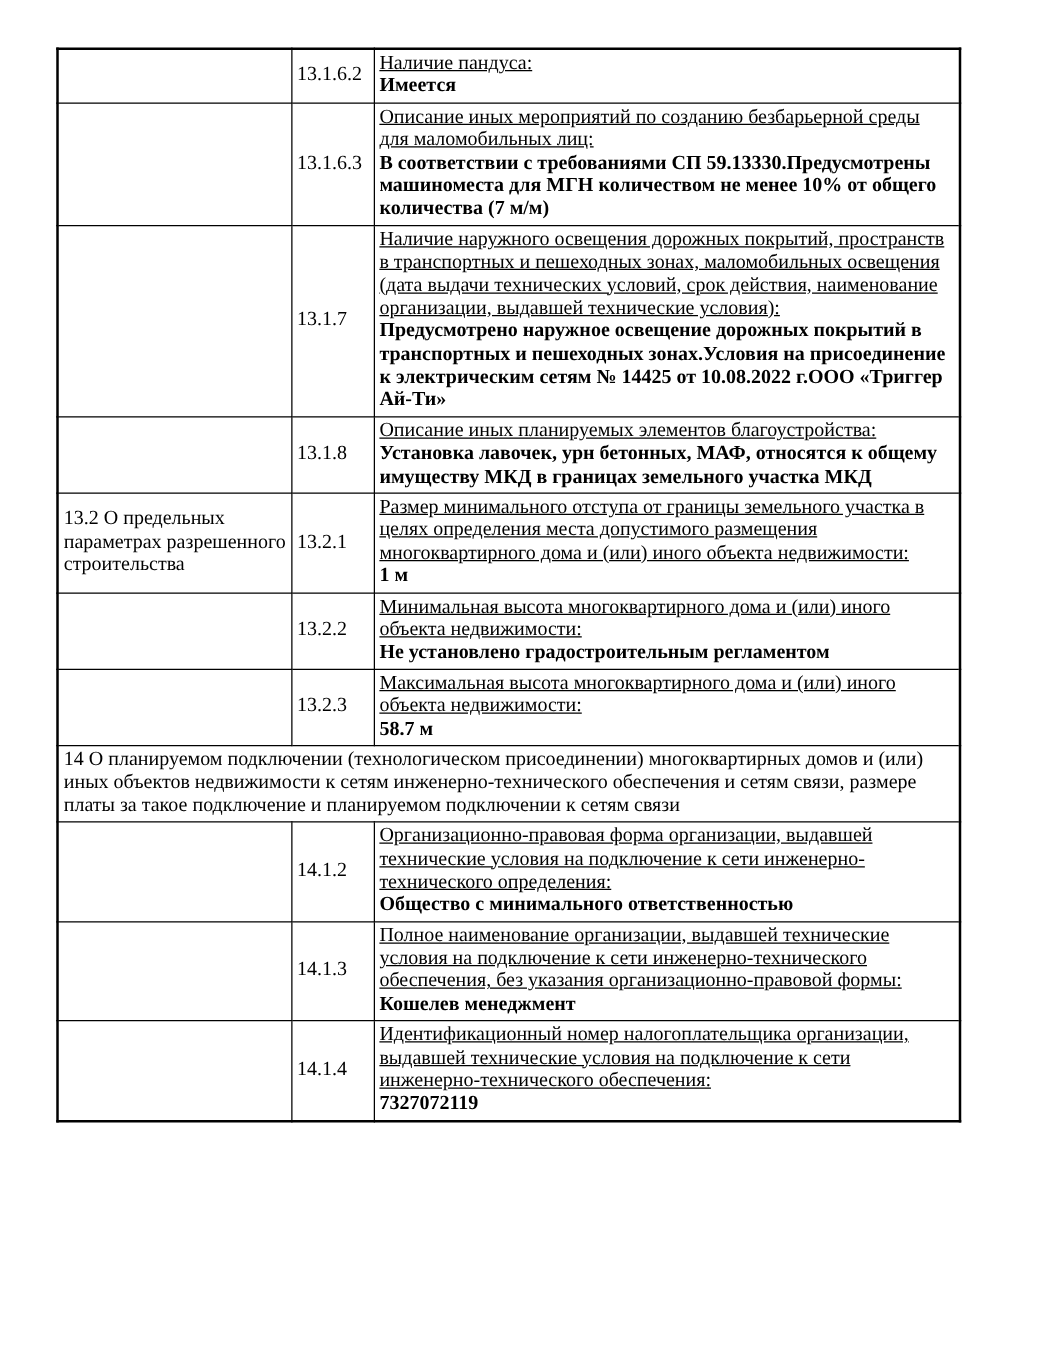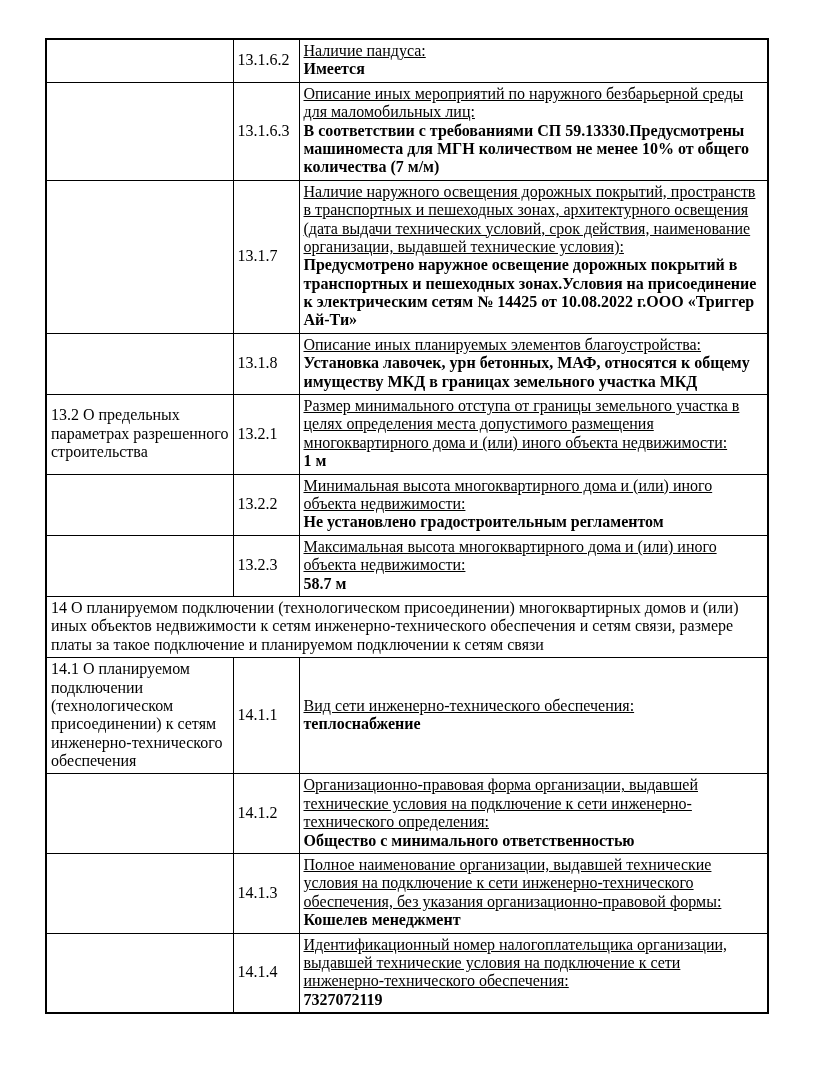--- a/index.html
+++ b/index.html
@@ -70,29 +70,29 @@
           <td class="num">13.1.6.2</td>
           <td class="content">
             <div class="field-label">Наличие пандуса:</div>
             <div class="field-value">Имеется</div>
           </td>
         </tr>
         <tr>
           <td class="sec"></td>
           <td class="num">13.1.6.3</td>
           <td class="content">
-            <div class="field-label">Описание иных мероприятий по наружного безбарьерной среды для маломобильных лиц:</div>
+            <div class="field-label">Описание иных мероприятий по созданию безбарьерной среды для маломобильных лиц:</div>
             <div class="field-value">В соответствии с требованиями СП 59.13330.Предусмотрены машиноместа для МГН количеством не менее 10% от общего количества (7 м/м)</div>
           </td>
         </tr>
         <tr>
           <td class="sec"></td>
           <td class="num">13.1.7</td>
           <td class="content">
-            <div class="field-label">Наличие наружного освещения дорожных покрытий, пространств в транспортных и пешеходных зонах, архитектурного освещения (дата выдачи технических условий, срок действия, наименование организации, выдавшей технические условия):</div>
+            <div class="field-label">Наличие наружного освещения дорожных покрытий, пространств в транспортных и пешеходных зонах, маломобильных освещения (дата выдачи технических условий, срок действия, наименование организации, выдавшей технические условия):</div>
             <div class="field-value">Предусмотрено наружное освещение дорожных покрытий в транспортных и пешеходных зонах.Условия на присоединение к электрическим сетям № 14425 от 10.08.2022 г.ООО «Триггер Ай-Ти»</div>
           </td>
         </tr>
         <tr>
           <td class="sec"></td>
           <td class="num">13.1.8</td>
           <td class="content">
             <div class="field-label">Описание иных планируемых элементов благоустройства:</div>
             <div class="field-value">Установка лавочек, урн бетонных, МАФ, относятся к общему имуществу МКД в границах земельного участка МКД</div>
           </td>
@@ -118,28 +118,20 @@
           <td class="num">13.2.3</td>
           <td class="content">
             <div class="field-label">Максимальная высота многоквартирного дома и (или) иного объекта недвижимости:</div>
             <div class="field-value">58.7 м</div>
           </td>
         </tr>
         <tr>
           <td colspan="3" class="hdr">14 О планируемом подключении (технологическом присоединении) многоквартирных домов и (или) иных объектов недвижимости к сетям инженерно-технического обеспечения и сетям связи, размере платы за такое подключение и планируемом подключении к сетям связи</td>
         </tr>
         <tr>
-          <td class="sec">14.1 О планируемом подключении (технологическом присоединении) к сетям инженерно-технического обеспечения</td>
-          <td class="num">14.1.1</td>
-          <td class="content">
-            <div class="field-label">Вид сети инженерно-технического обеспечения:</div>
-            <div class="field-value">теплоснабжение</div>
-          </td>
-        </tr>
-        <tr>
           <td class="sec"></td>
           <td class="num">14.1.2</td>
           <td class="content">
             <div class="field-label">Организационно-правовая форма организации, выдавшей технические условия на подключение к сети инженерно-технического определения:</div>
             <div class="field-value">Общество с минимального ответственностью</div>
           </td>
         </tr>
         <tr>
           <td class="sec"></td>
           <td class="num">14.1.3</td>

